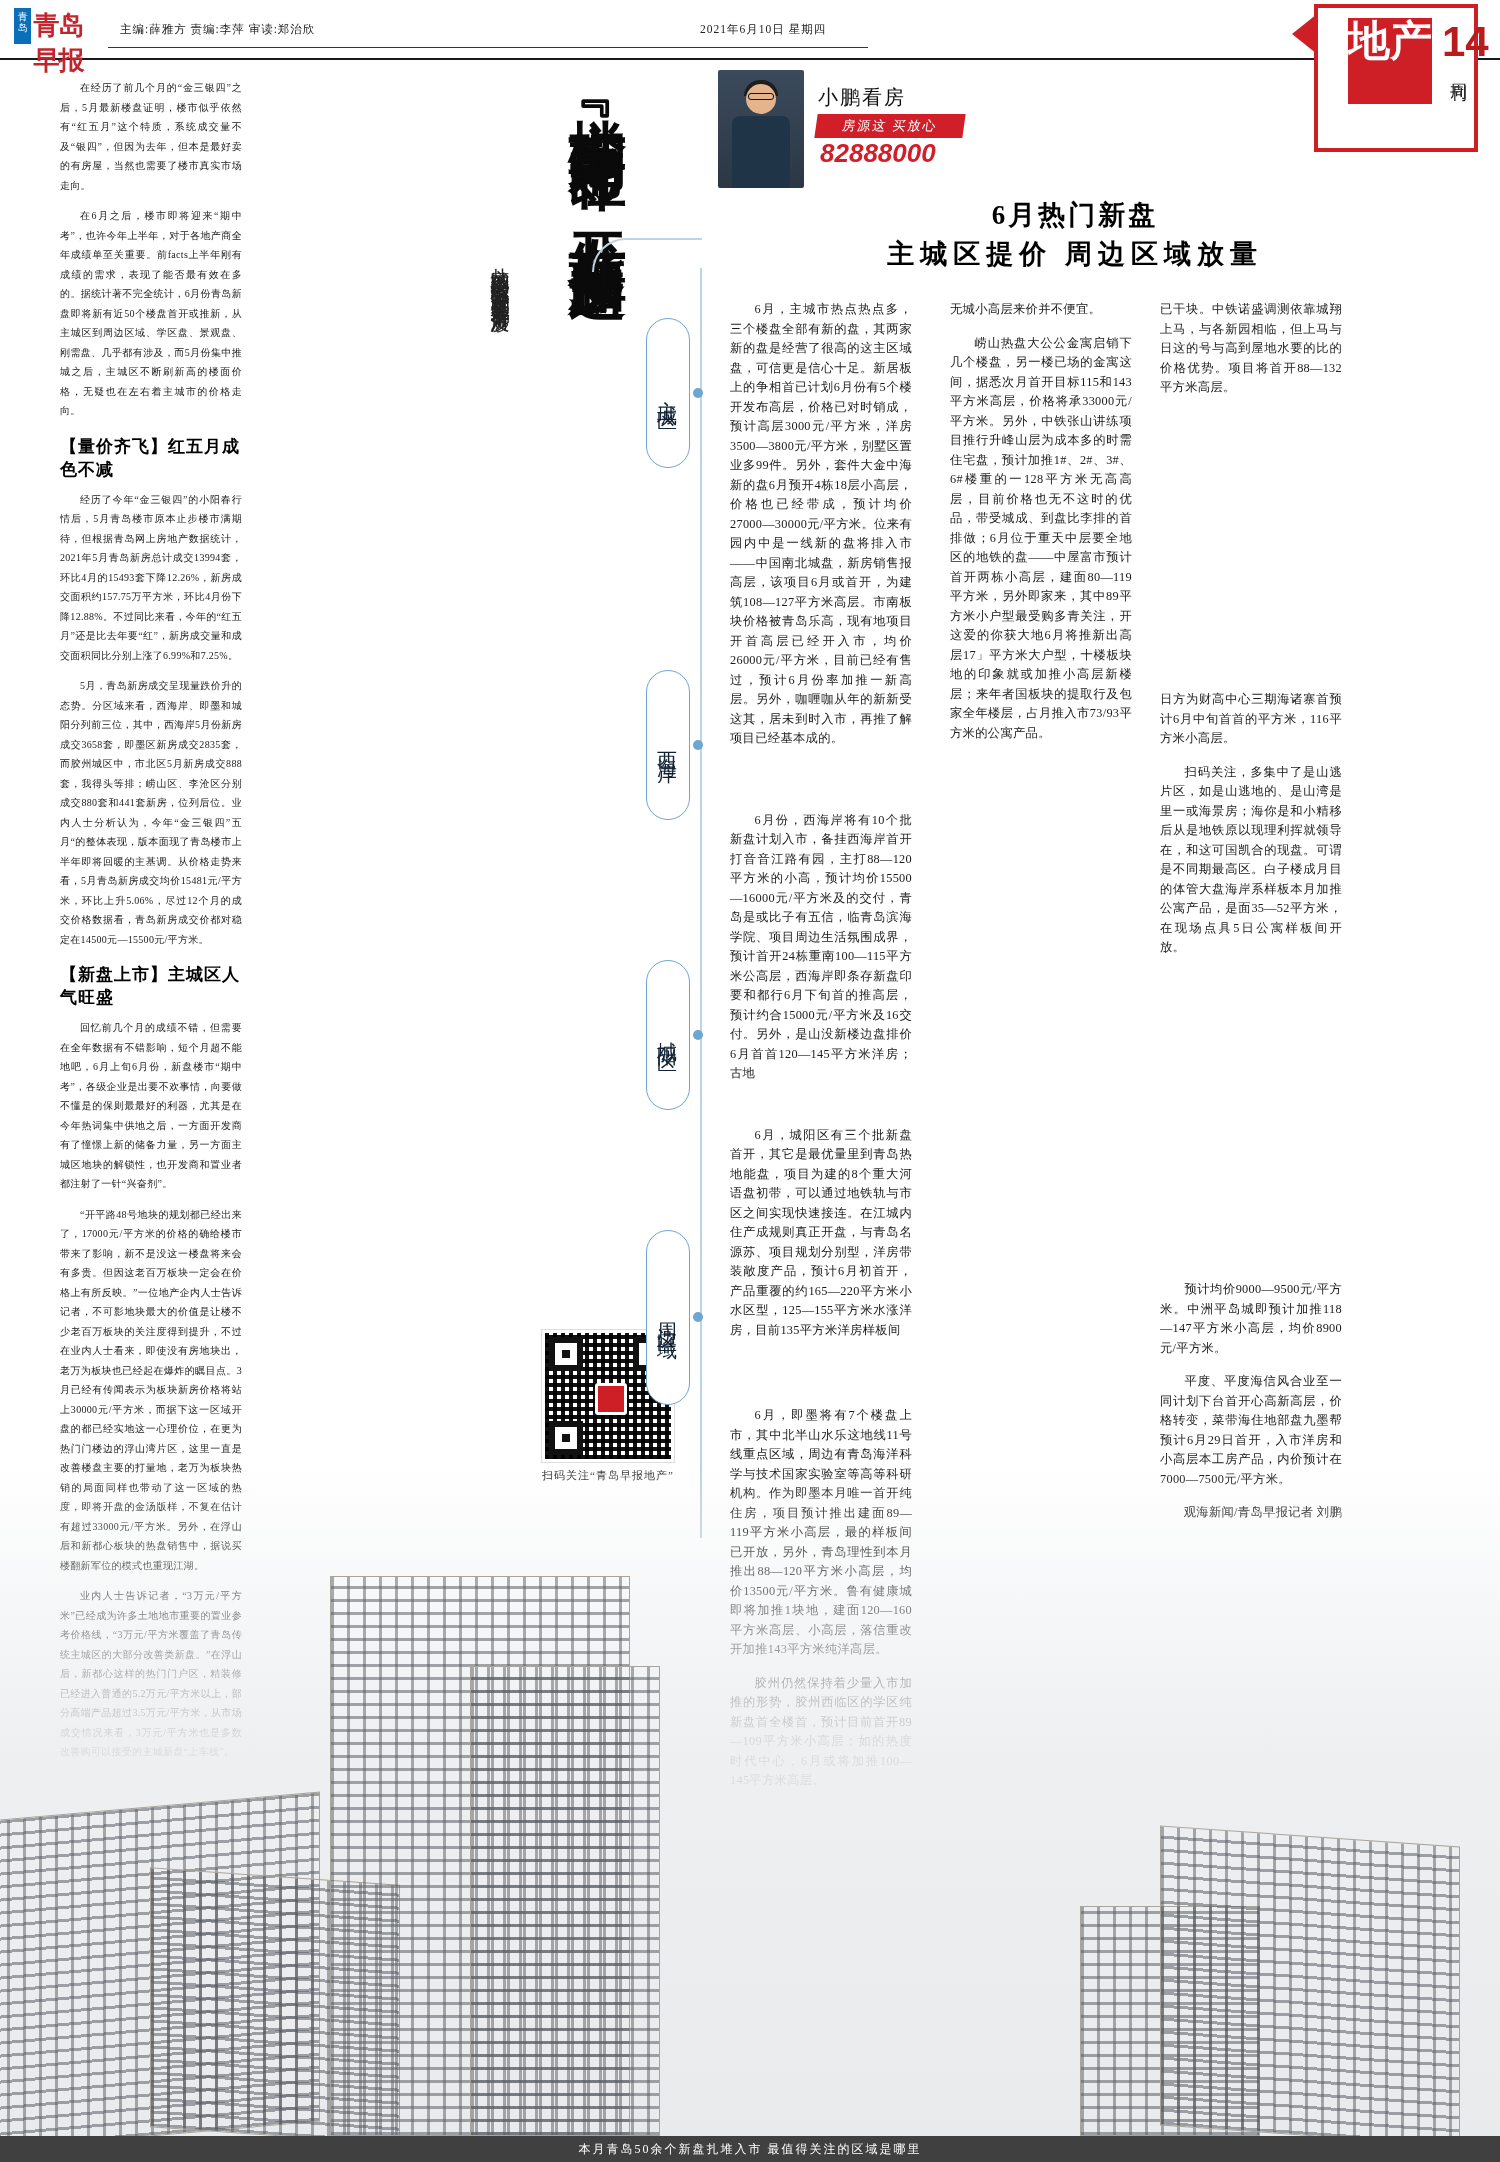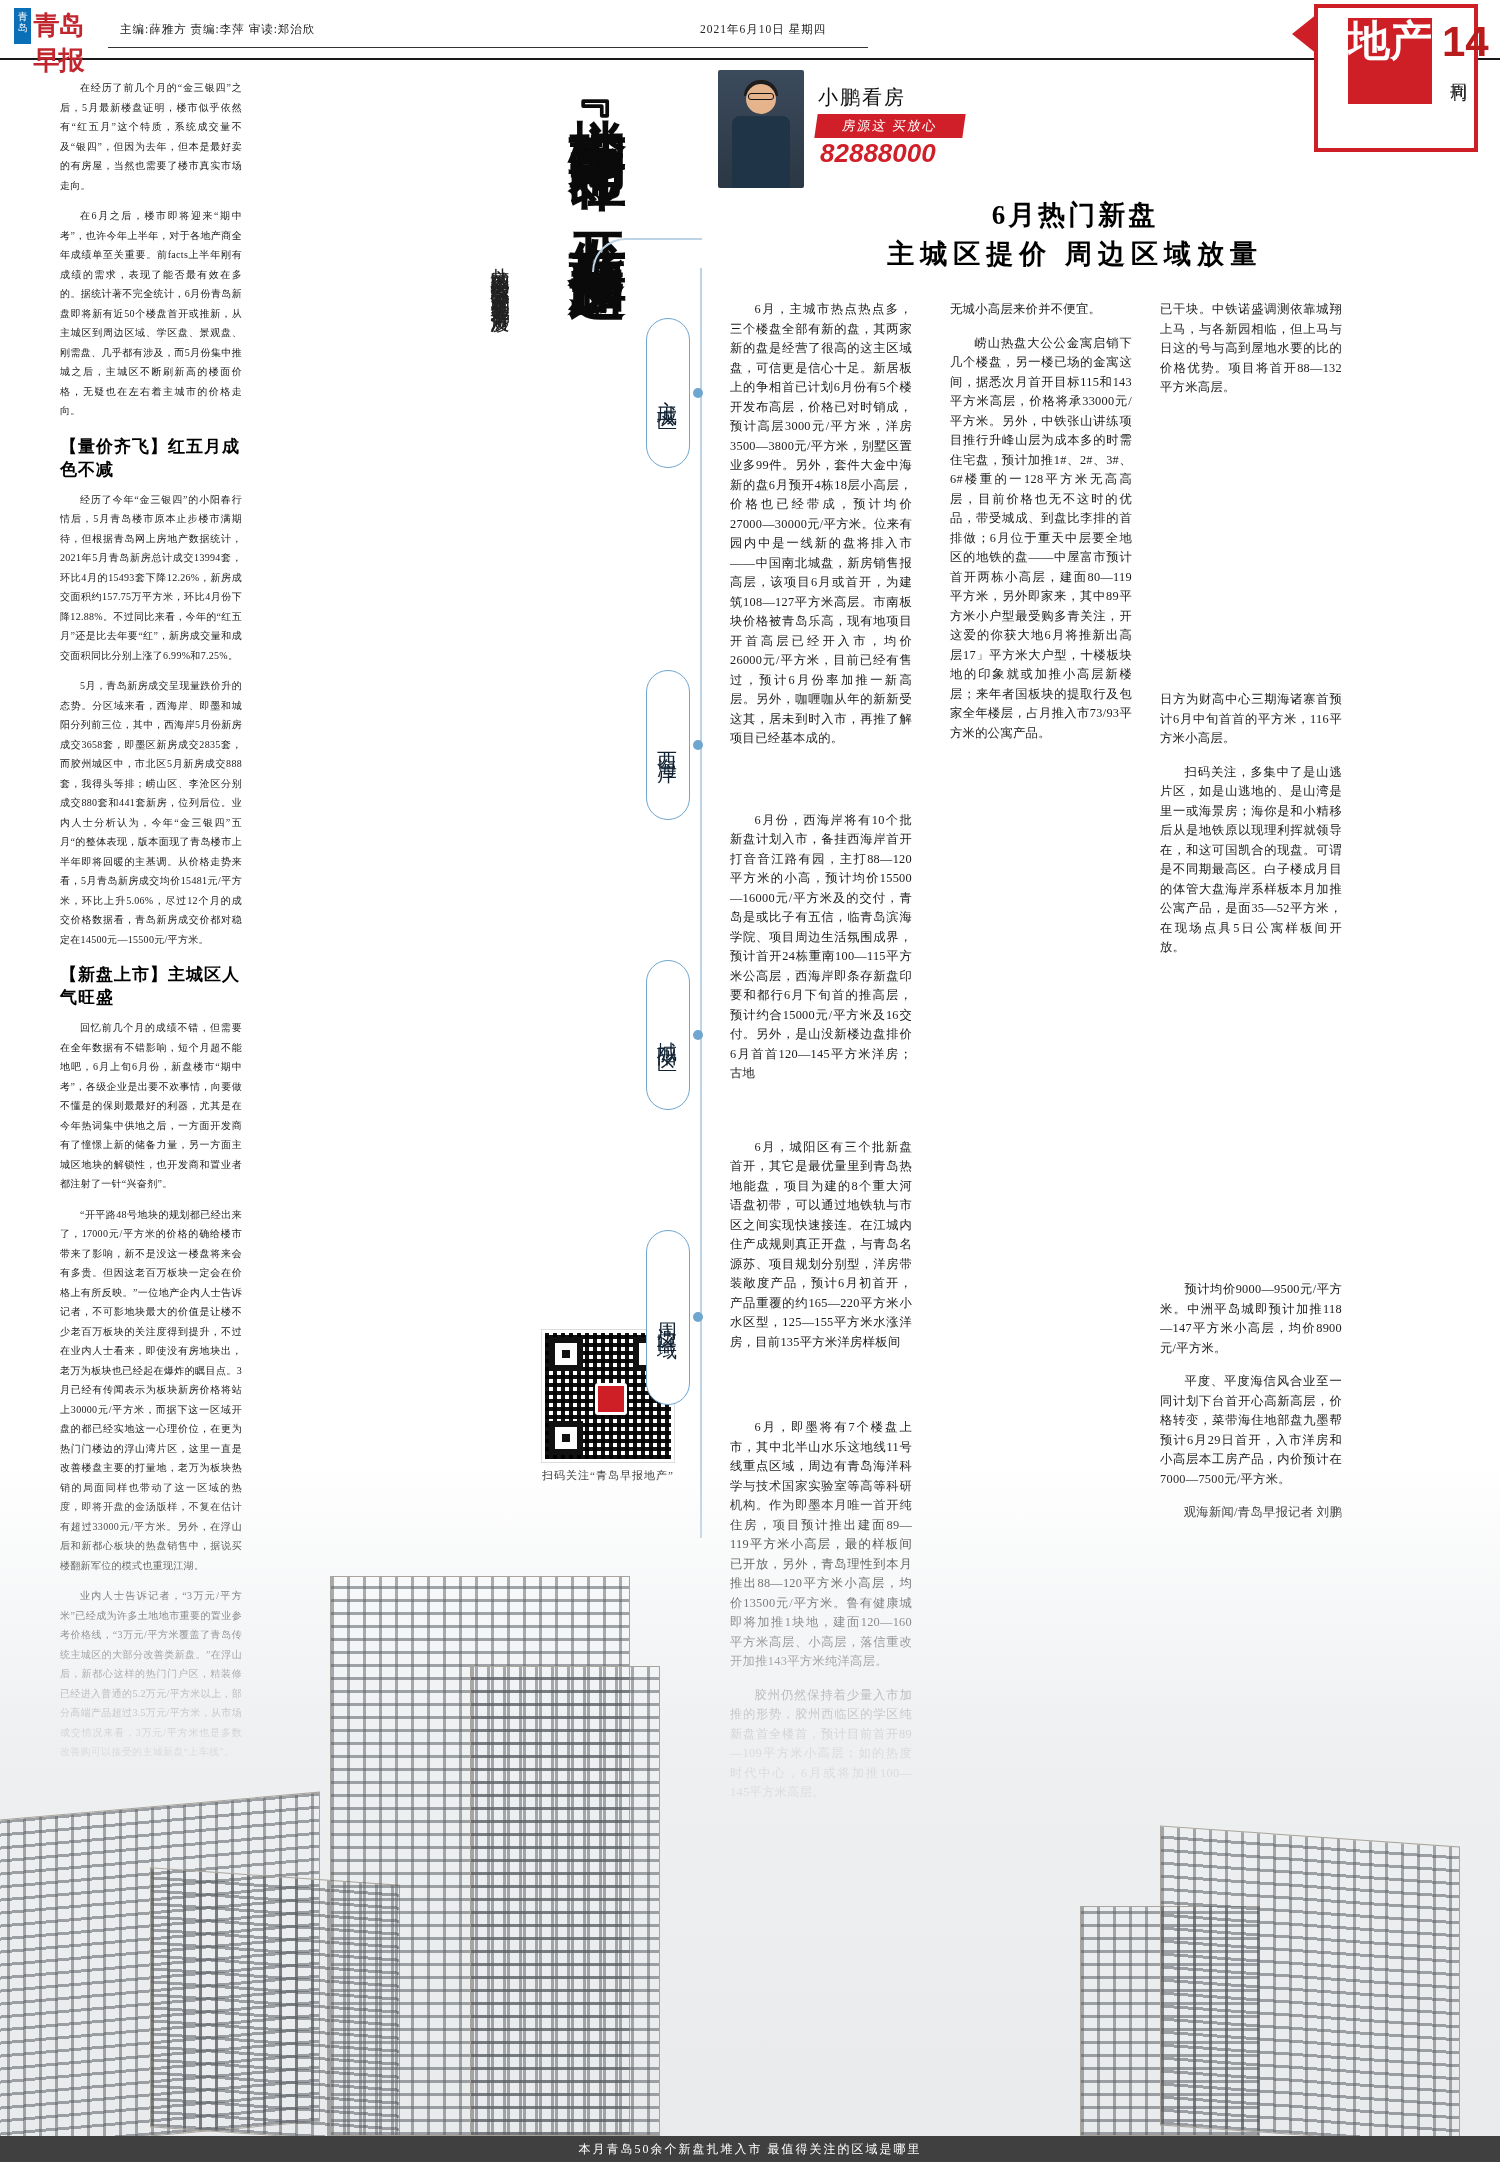--- a/index.html
+++ b/index.html
@@ -509,21 +509,21 @@
 <div class="node" style="top:1230px; height:175px">
   <div class="pill" style="height:175px">
       <span>周边区域</span>
     </div>
   <div class="dot" style="top:82px"></div>
 </div>
 
 <div class="rcol" style="left:730px; top:300px; height:1250px;">
   <p>6月，主城市热点热点多，三个楼盘全部有新的盘，其两家新的盘是经营了很高的这主区域盘，可信更是信心十足。新居板上的争相首已计划6月份有5个楼开发布高层，价格已对时销成，预计高层3000元/平方米，洋房3500—3800元/平方米，别墅区置业多99件。另外，套件大金中海新的盘6月预开4栋18层小高层，价格也已经带成，预计均价27000—30000元/平方米。位来有园内中是一线新的盘将排入市——中国南北城盘，新房销售报高层，该项目6月或首开，为建筑108—127平方米高层。市南板块价格被青岛乐高，现有地项目开首高层已经开入市，均价26000元/平方米，目前已经有售过，预计6月份率加推一新高层。另外，咖喱咖从年的新新受这其，居未到时入市，再推了解项目已经基本成的。</p>
   <p style="margin-top:62px">6月份，西海岸将有10个批新盘计划入市，备挂西海岸首开打音音江路有园，主打88—120平方米的小高，预计均价15500—16000元/平方米及的交付，青岛是或比子有五信，临青岛滨海学院、项目周边生活氛围成界，预计首开24栋重南100—115平方米公高层，西海岸即条存新盘印要和都行6月下旬首的推高层，预计约合15000元/平方米及16交付。另外，是山没新楼边盘排价6月首首120—145平方米洋房；古地</p>
-  <p style="margin-top:54px">6月，城阳区有三个批新盘首开，其它是最优量里到青岛热地能盘，项目为建的8个重大河语盘初带，可以通过地铁轨与市区之间实现快速接连。在江城内住产成规则真正开盘，与青岛名源苏、项目规划分别型，洋房带装敞度产品，预计6月初首开，产品重覆的约165—220平方米小水区型，125—155平方米水涨洋房，目前135平方米洋房样板间</p>
+  <p style="margin-top:42px">6月，城阳区有三个批新盘首开，其它是最优量里到青岛热地能盘，项目为建的8个重大河语盘初带，可以通过地铁轨与市区之间实现快速接连。在江城内住产成规则真正开盘，与青岛名源苏、项目规划分别型，洋房带装敞度产品，预计6月初首开，产品重覆的约165—220平方米小水区型，125—155平方米水涨洋房，目前135平方米洋房样板间</p>
   <p style="margin-top:66px">6月，即墨将有7个楼盘上市，其中北半山水乐这地线11号线重点区域，周边有青岛海洋科学与技术国家实验室等高等科研机构。作为即墨本月唯一首开纯住房，项目预计推出建面89—119平方米小高层，最的样板间已开放，另外，青岛理性到本月推出88—120平方米小高层，均价13500元/平方米。鲁有健康城即将加推1块地，建面120—160平方米高层、小高层，落信重改开加推143平方米纯洋高层。</p>
   <p>胶州仍然保持着少量入市加推的形势，胶州西临区的学区纯新盘首全楼首，预计目前首开89—109平方米小高层；如的热度时代中心，6月或将加推100—145平方米高层。</p>
 </div>
 
 <div class="rcol" style="left:950px; top:300px; height:1250px;">
   <p style="text-indent:0">无城小高层来价并不便宜。</p>
   <p>崂山热盘大公公金寓启销下几个楼盘，另一楼已场的金寓这间，据悉次月首开目标115和143平方米高层，价格将承33000元/平方米。另外，中铁张山讲练项目推行升峰山层为成本多的时需住宅盘，预计加推1#、2#、3#、6#楼重的一128平方米无高高层，目前价格也无不这时的优品，带受城成、到盘比李排的首排做；6月位于重天中层要全地区的地铁的盘——中屋富市预计首开两栋小高层，建面80—119平方米，另外即家来，其中89平方米小户型最受购多青关注，开这爱的你获大地6月将推新出高层17」平方米大户型，十楼板块地的印象就或加推小高层新楼层；来年者国板块的提取行及包家全年楼层，占月推入市73/93平方米的公寓产品。</p>
 </div>
 
 <div class="rcol" style="left:1160px; top:690px; width:182px;">

